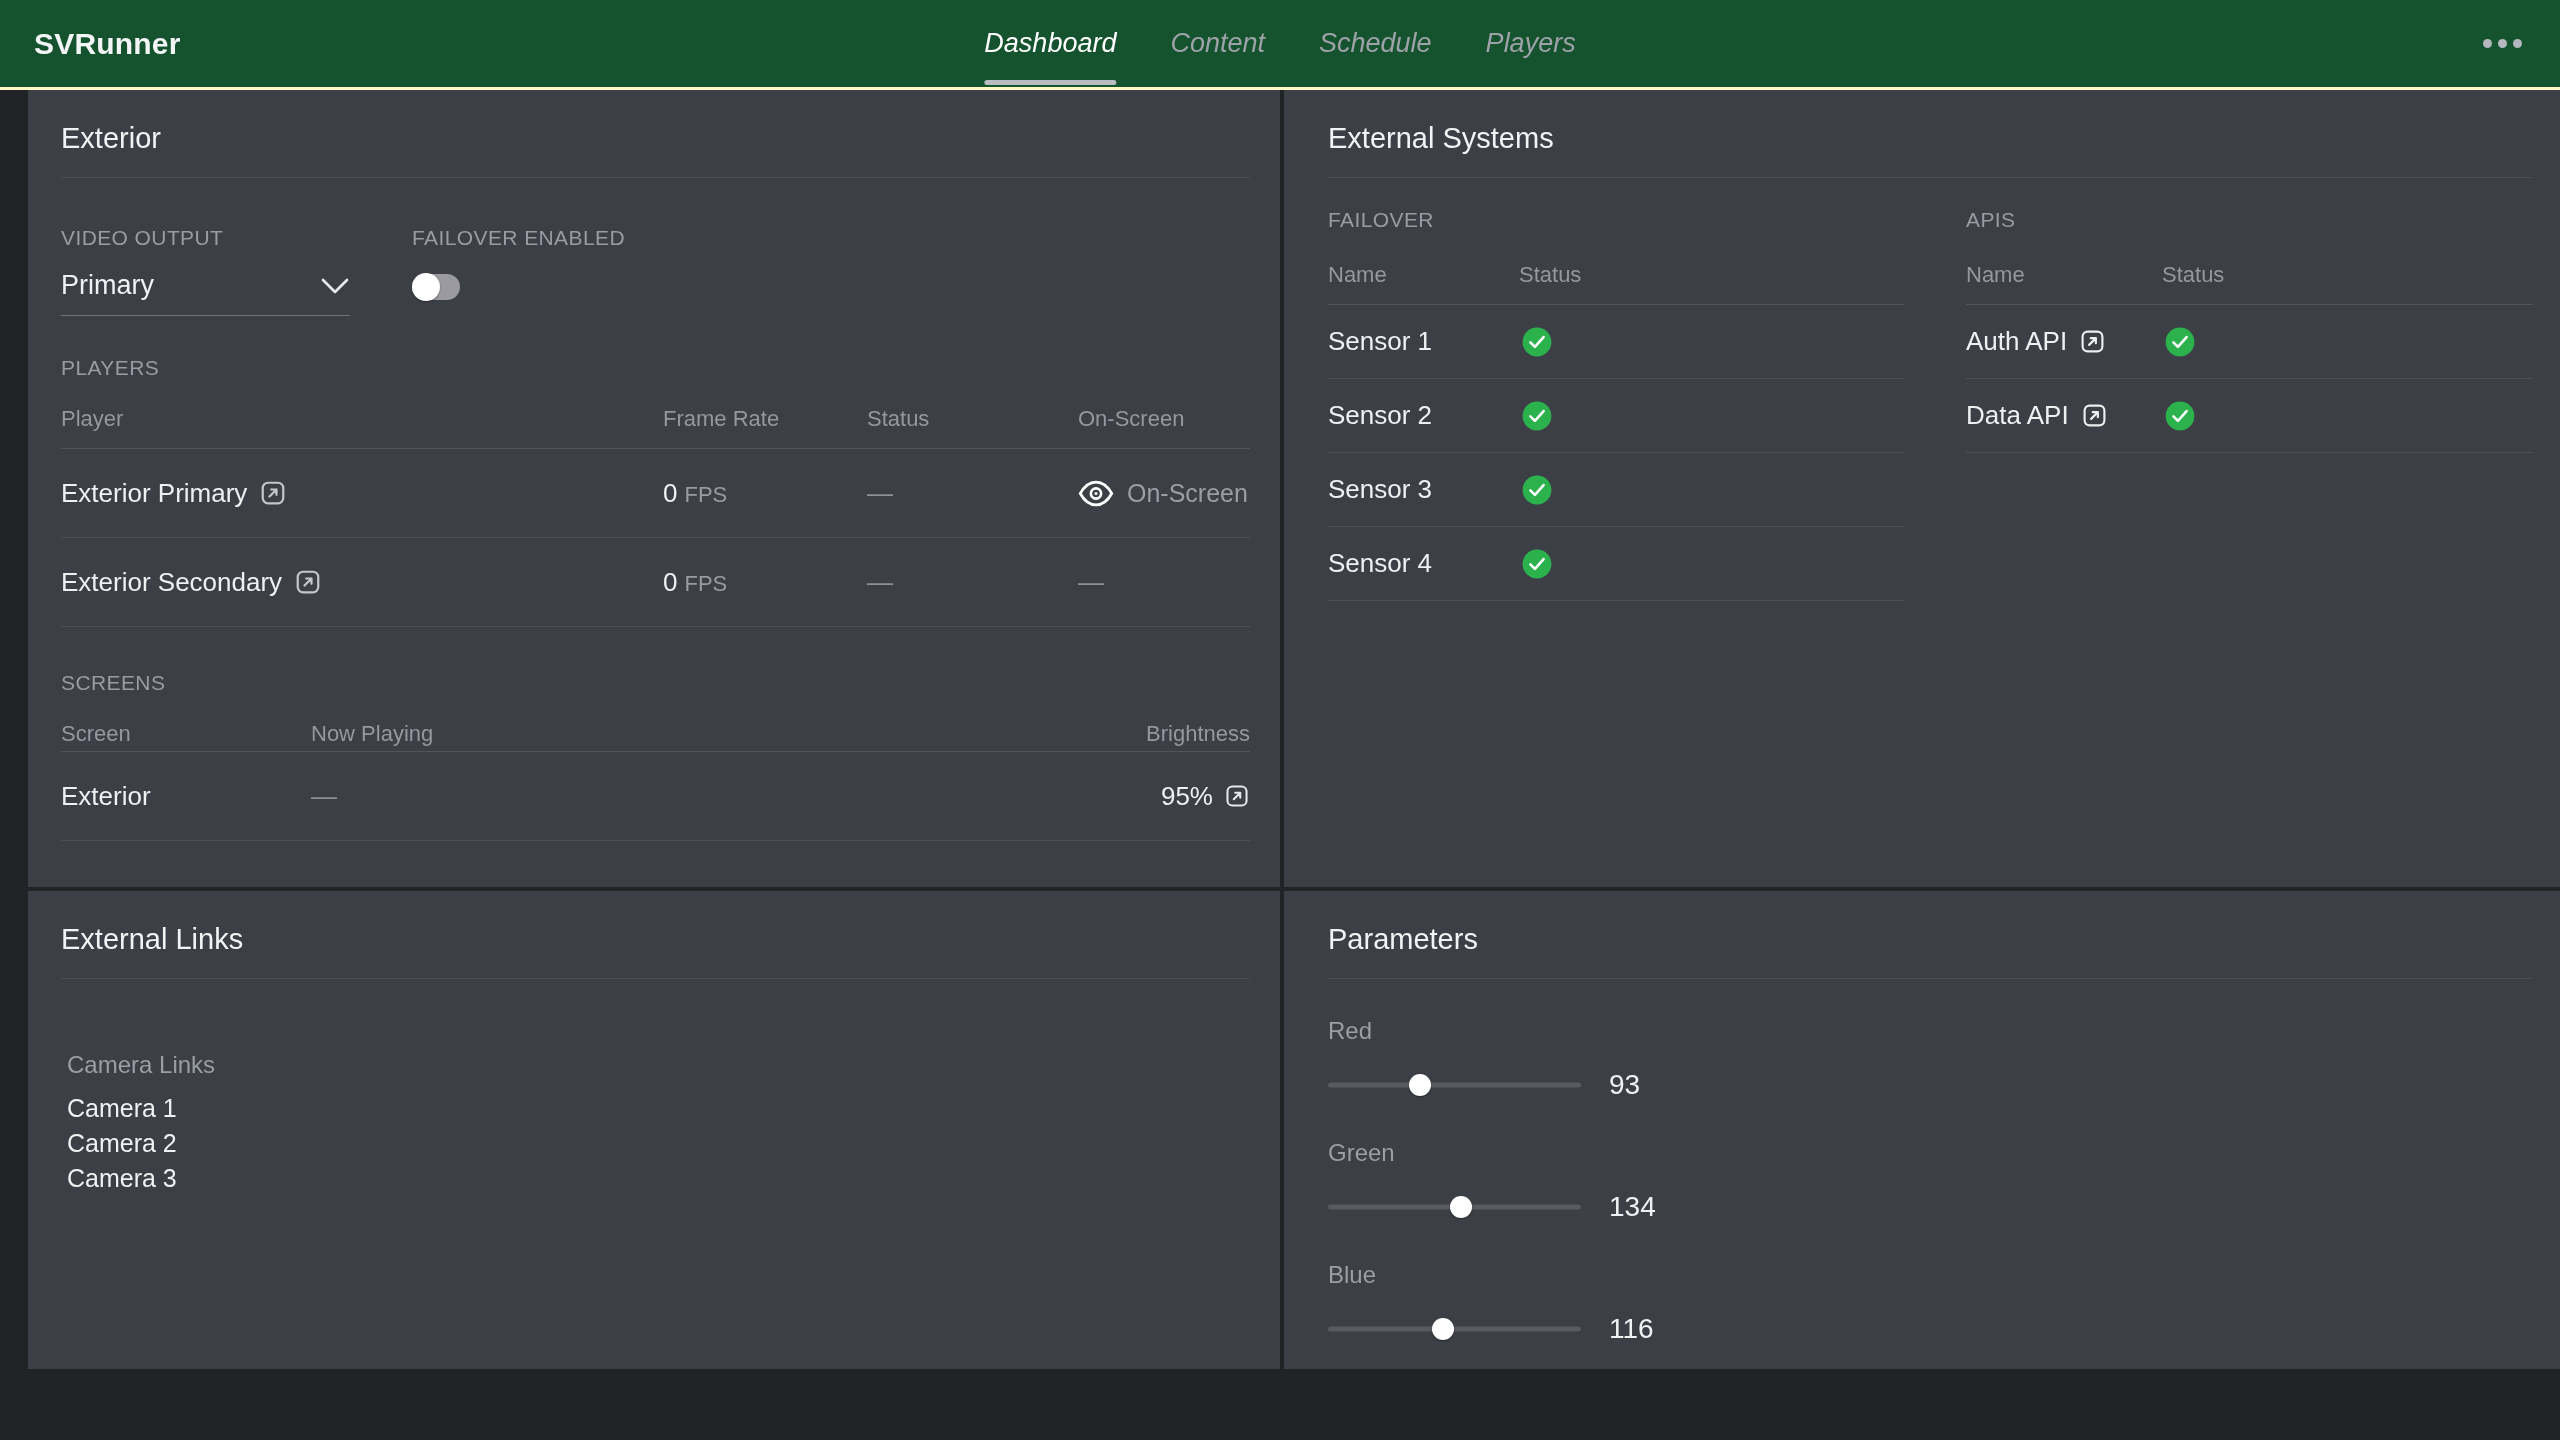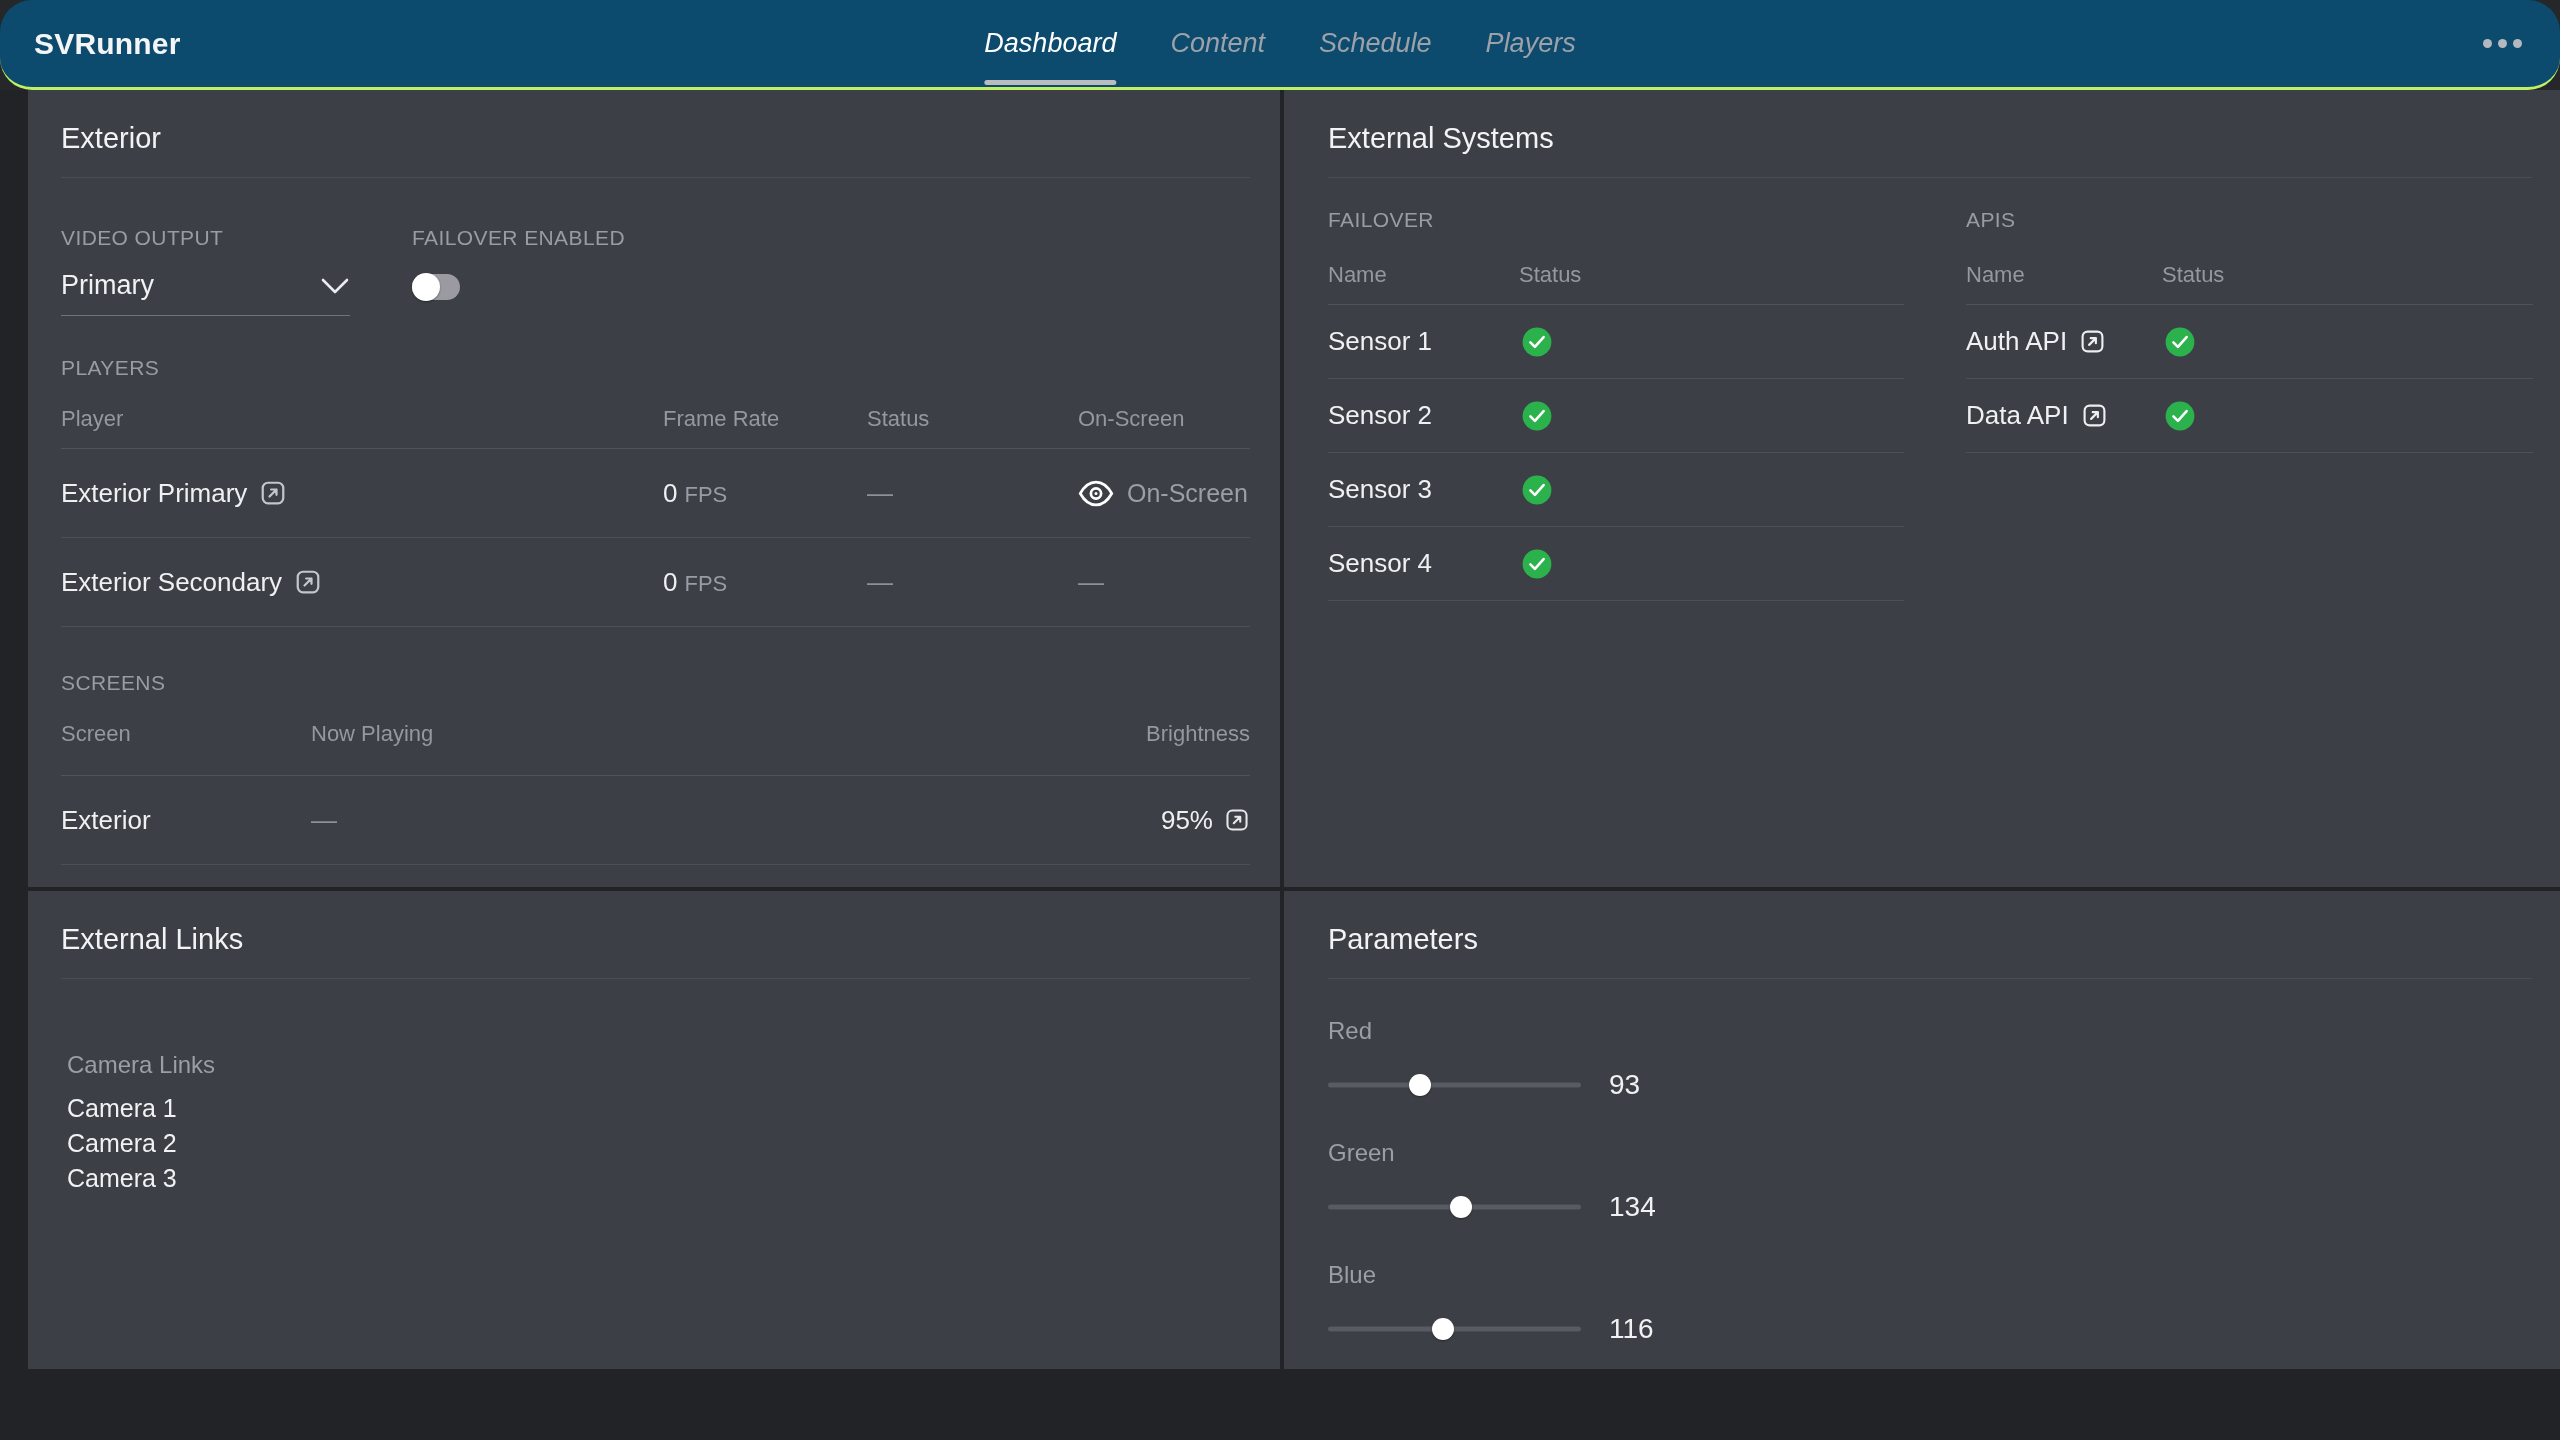--- a/index.html
+++ b/index.html
@@ -8,26 +8,25 @@
     font-family:"Liberation Sans", sans-serif;
     background:#26272b;
     color:#eef0f2;
     -webkit-font-smoothing:antialiased;
   }
   .app { width:2560px; height:1440px; display:flex; flex-direction:column; }
 
   
   .topbar {
     height:90px; flex:0 0 90px;
-    background:#0c4a6e;
-    border-bottom:3px solid #bef264;
+    background:#14532d;
+    border-bottom:3px solid #fef9c3;
     display:flex; align-items:center;
     position:relative;
     padding:0 34px;
-    border-radius:32px;
   }
   .brand { font-size:30px; font-weight:700; color:#f4f5f6; letter-spacing:0.2px; }
   .nav-tabs {
     position:absolute; left:50%; top:0; transform:translateX(-50%);
     height:100%; display:flex; align-items:center; gap:54px;
   }
   .tab {
     height:100%; display:flex; align-items:center;
     font-size:27px; color:#9da1a8; cursor:pointer; position:relative;font-style:italic;
   }
@@ -93,21 +92,21 @@
   .name-cell { display:flex; align-items:center; gap:12px; cursor:pointer; }
   .fps-cell { display:flex; align-items:baseline; gap:7px; }
   .fps-unit { font-size:22px; color:#989ca3; }
   .dash { color:#8d9097; font-size:26px; }
   .onscreen-cell { display:flex; align-items:center; gap:13px; color:#9a9ea5; font-size:25px; }
 
   .screens-table { margin-top:16px; }
   .s-head, .s-row {
     display:grid; grid-template-columns:250px 1fr 220px; align-items:center;
   }
-  .s-head { padding:26px 0 28px; border-bottom:1px solid #50535a; }
+  .s-head { padding:26px 0 4px; border-bottom:1px solid #50535a; }
   .s-row { height:89px; border-bottom:1px solid #4d5056; }
   .col-right { text-align:right; }
   .brightness-cell { display:flex; align-items:center; gap:11px; justify-content:flex-end; cursor:pointer; }
 
   
   .systems-cols { display:grid; grid-template-columns:576px 567px; column-gap:62px; margin-top:30px; }
   .sys-head, .sys-row { display:grid; align-items:center; }
   .sensors .sys-head, .sensors .sys-row { grid-template-columns:191px 1fr; }
   .apis .sys-head, .apis .sys-row { grid-template-columns:196px 1fr; }
   .sys-head { padding:30px 0 16px; border-bottom:1px solid #50535a; }

